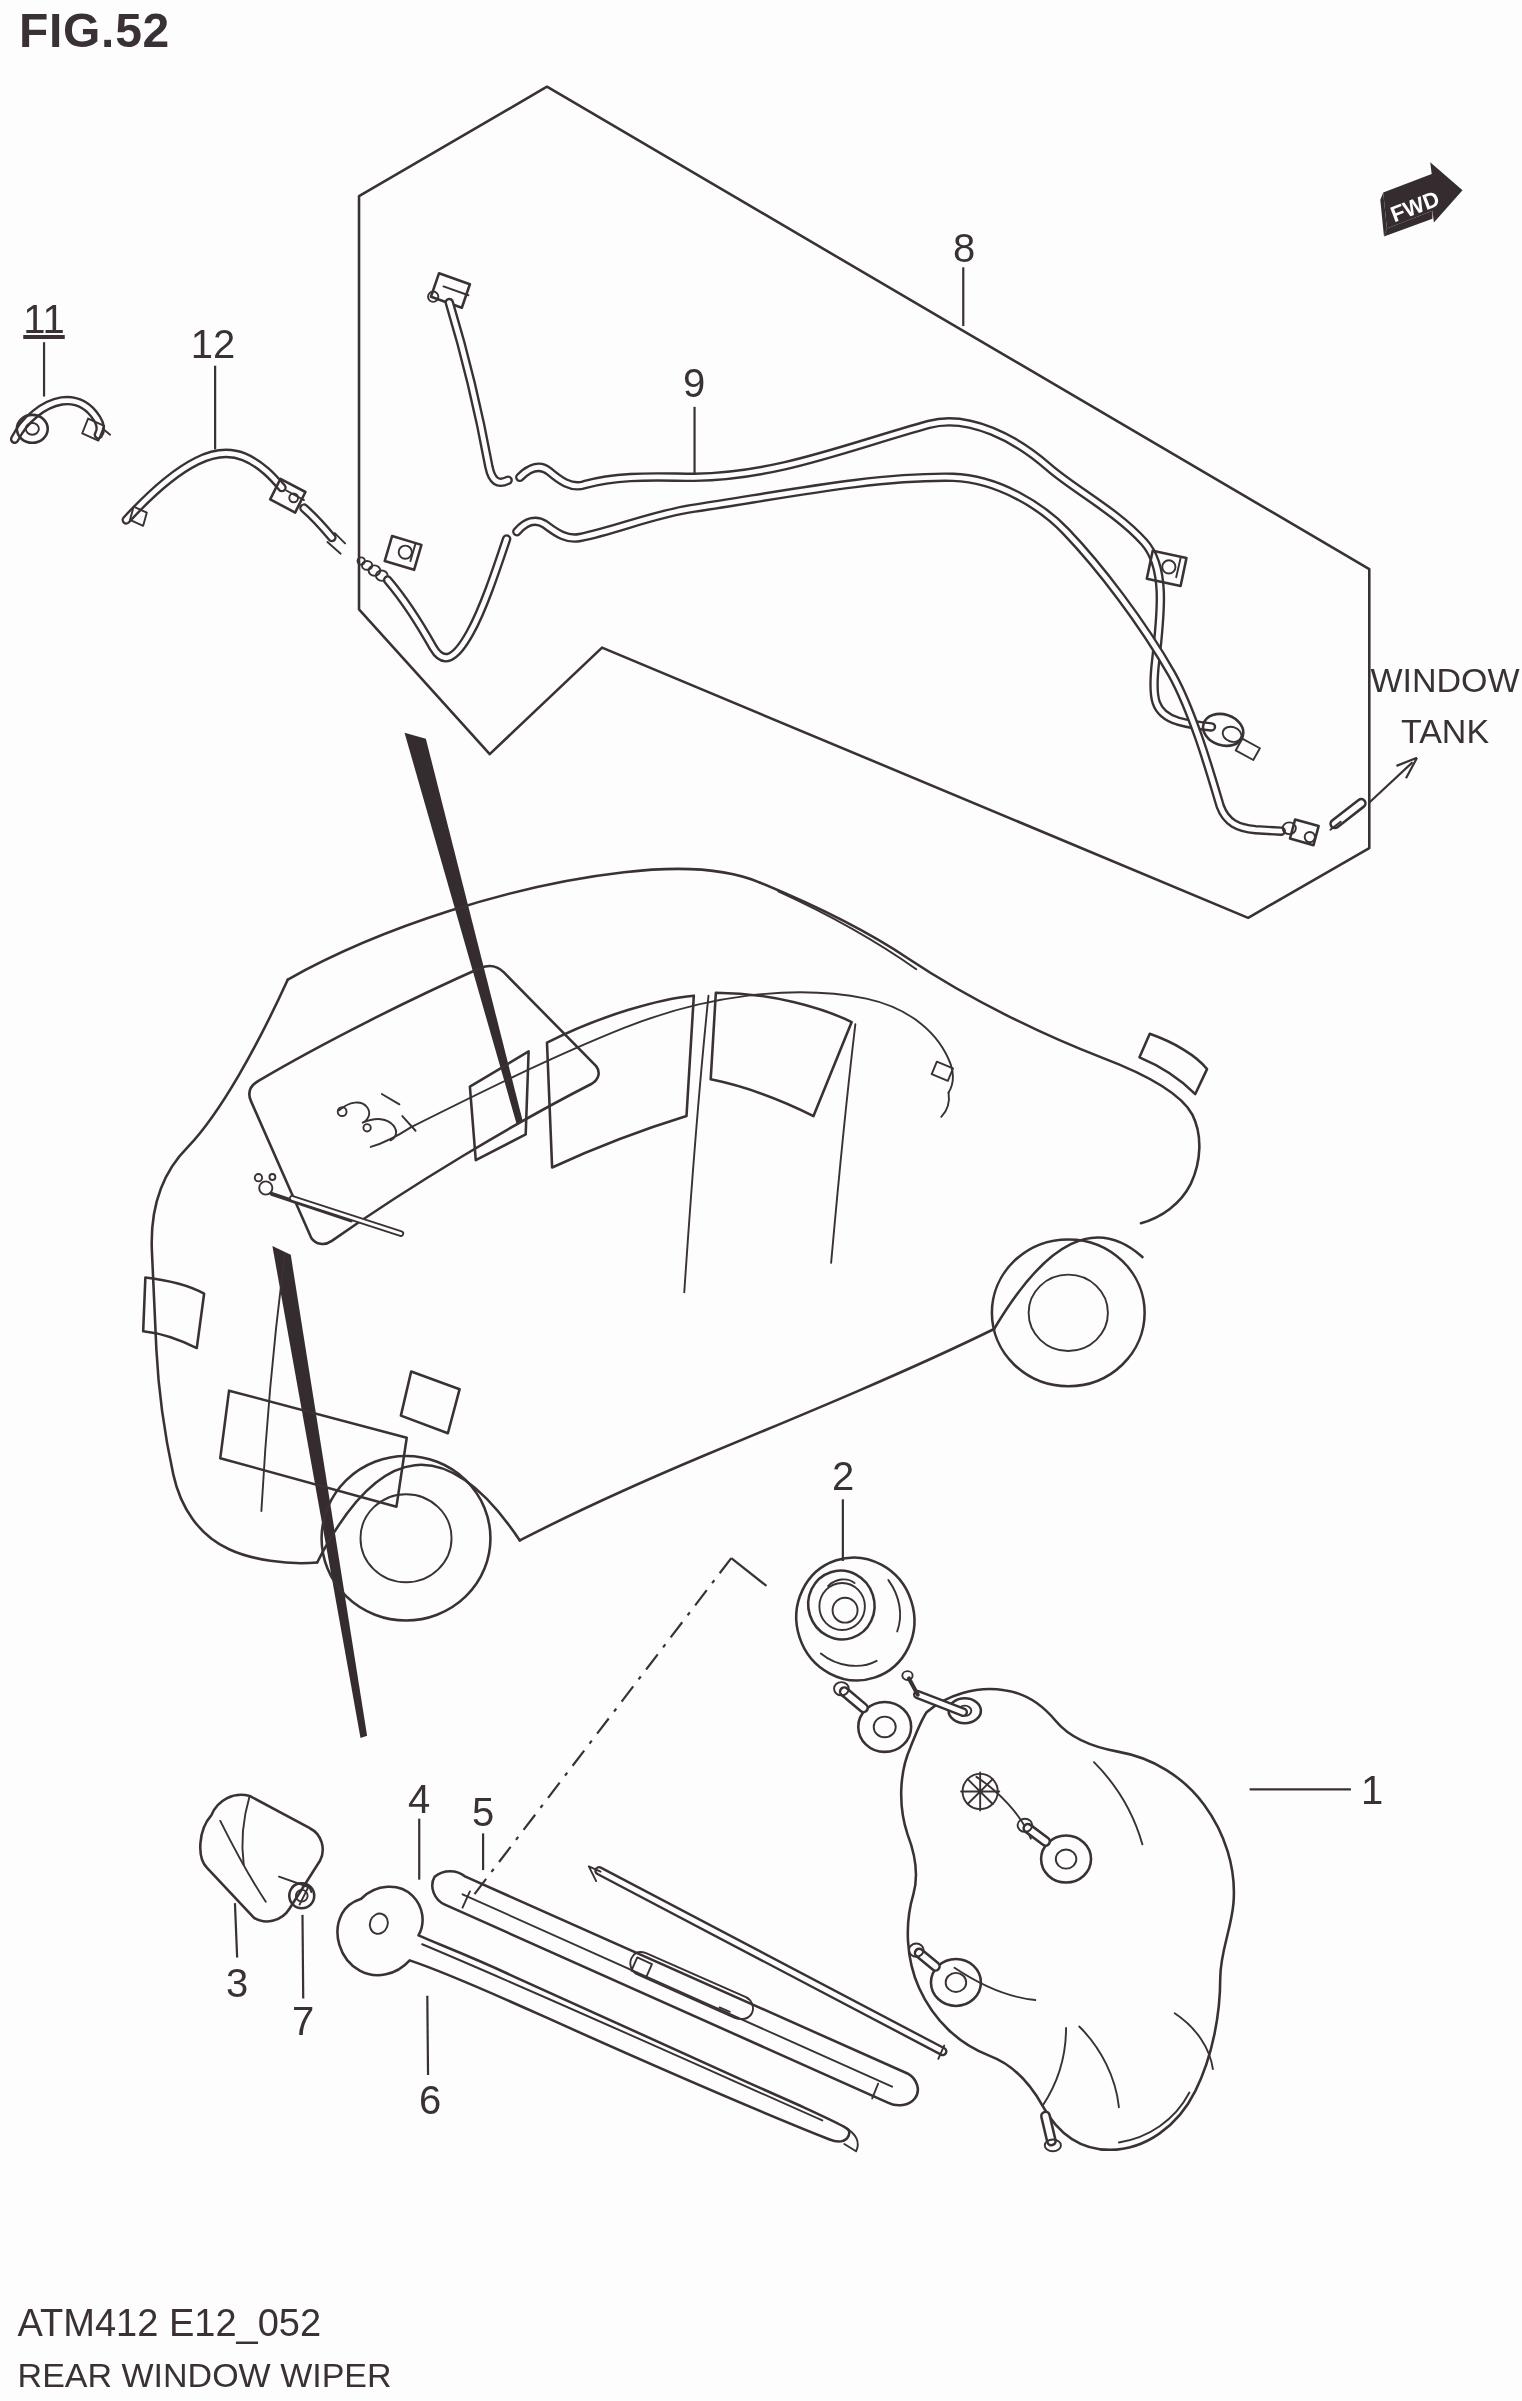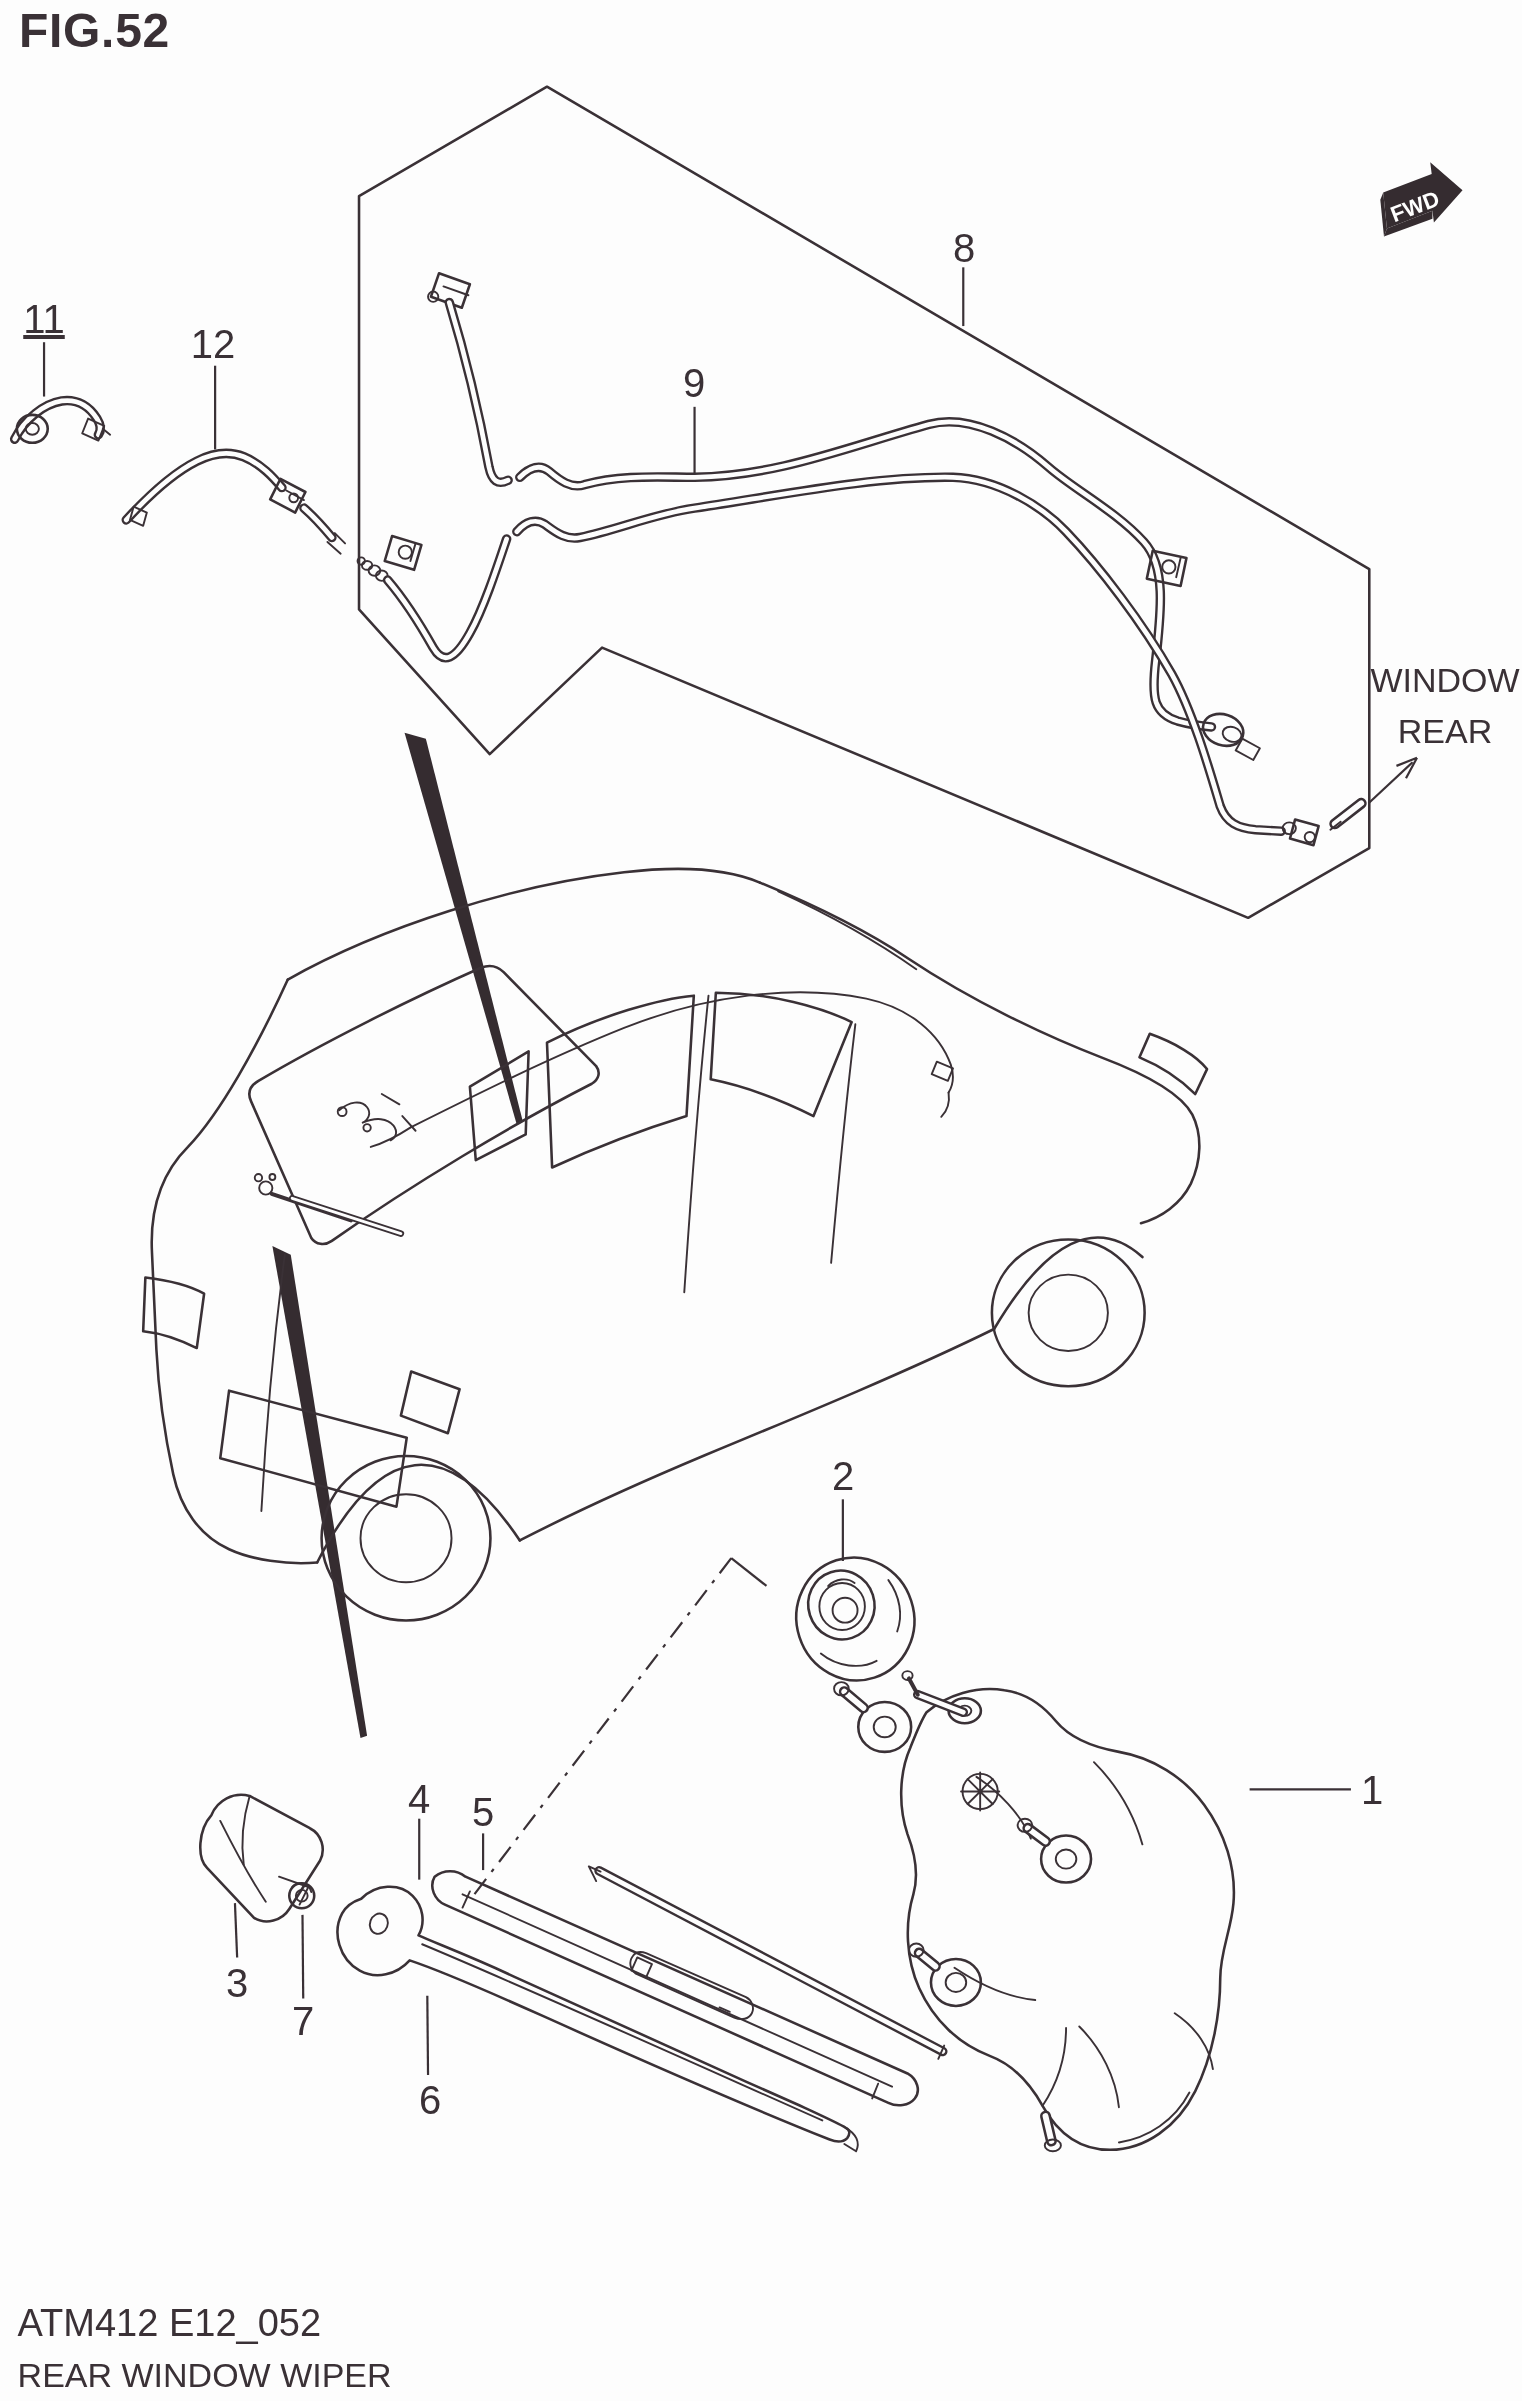--- a/index.html
+++ b/index.html
@@ -299,18 +299,18 @@
 <div class="callout" style="left:483px;top:1812px;">5</div>
 <div class="callout" style="left:430px;top:2100px;">6</div>
 <div class="callout" style="left:303px;top:2021px;">7</div>
 <div class="callout" style="left:964px;top:248px;">8</div>
 <div class="callout" style="left:694px;top:383px;">9</div>
 <div class="callout" style="left:213px;top:344px;">12</div>
 <div class="callout" style="left:44px;top:319px;text-decoration:underline;">11</div>
 
 <div class="washer-tank">
   <span>WINDOW</span><br>
-  <span>REAR</span>
+  <span>TANK</span>
 </div>
 
 <div class="footer-code">ATM412 E12_052</div>
 <div class="footer-title">REAR WINDOW WIPER</div>
 
 
 </body></html>

